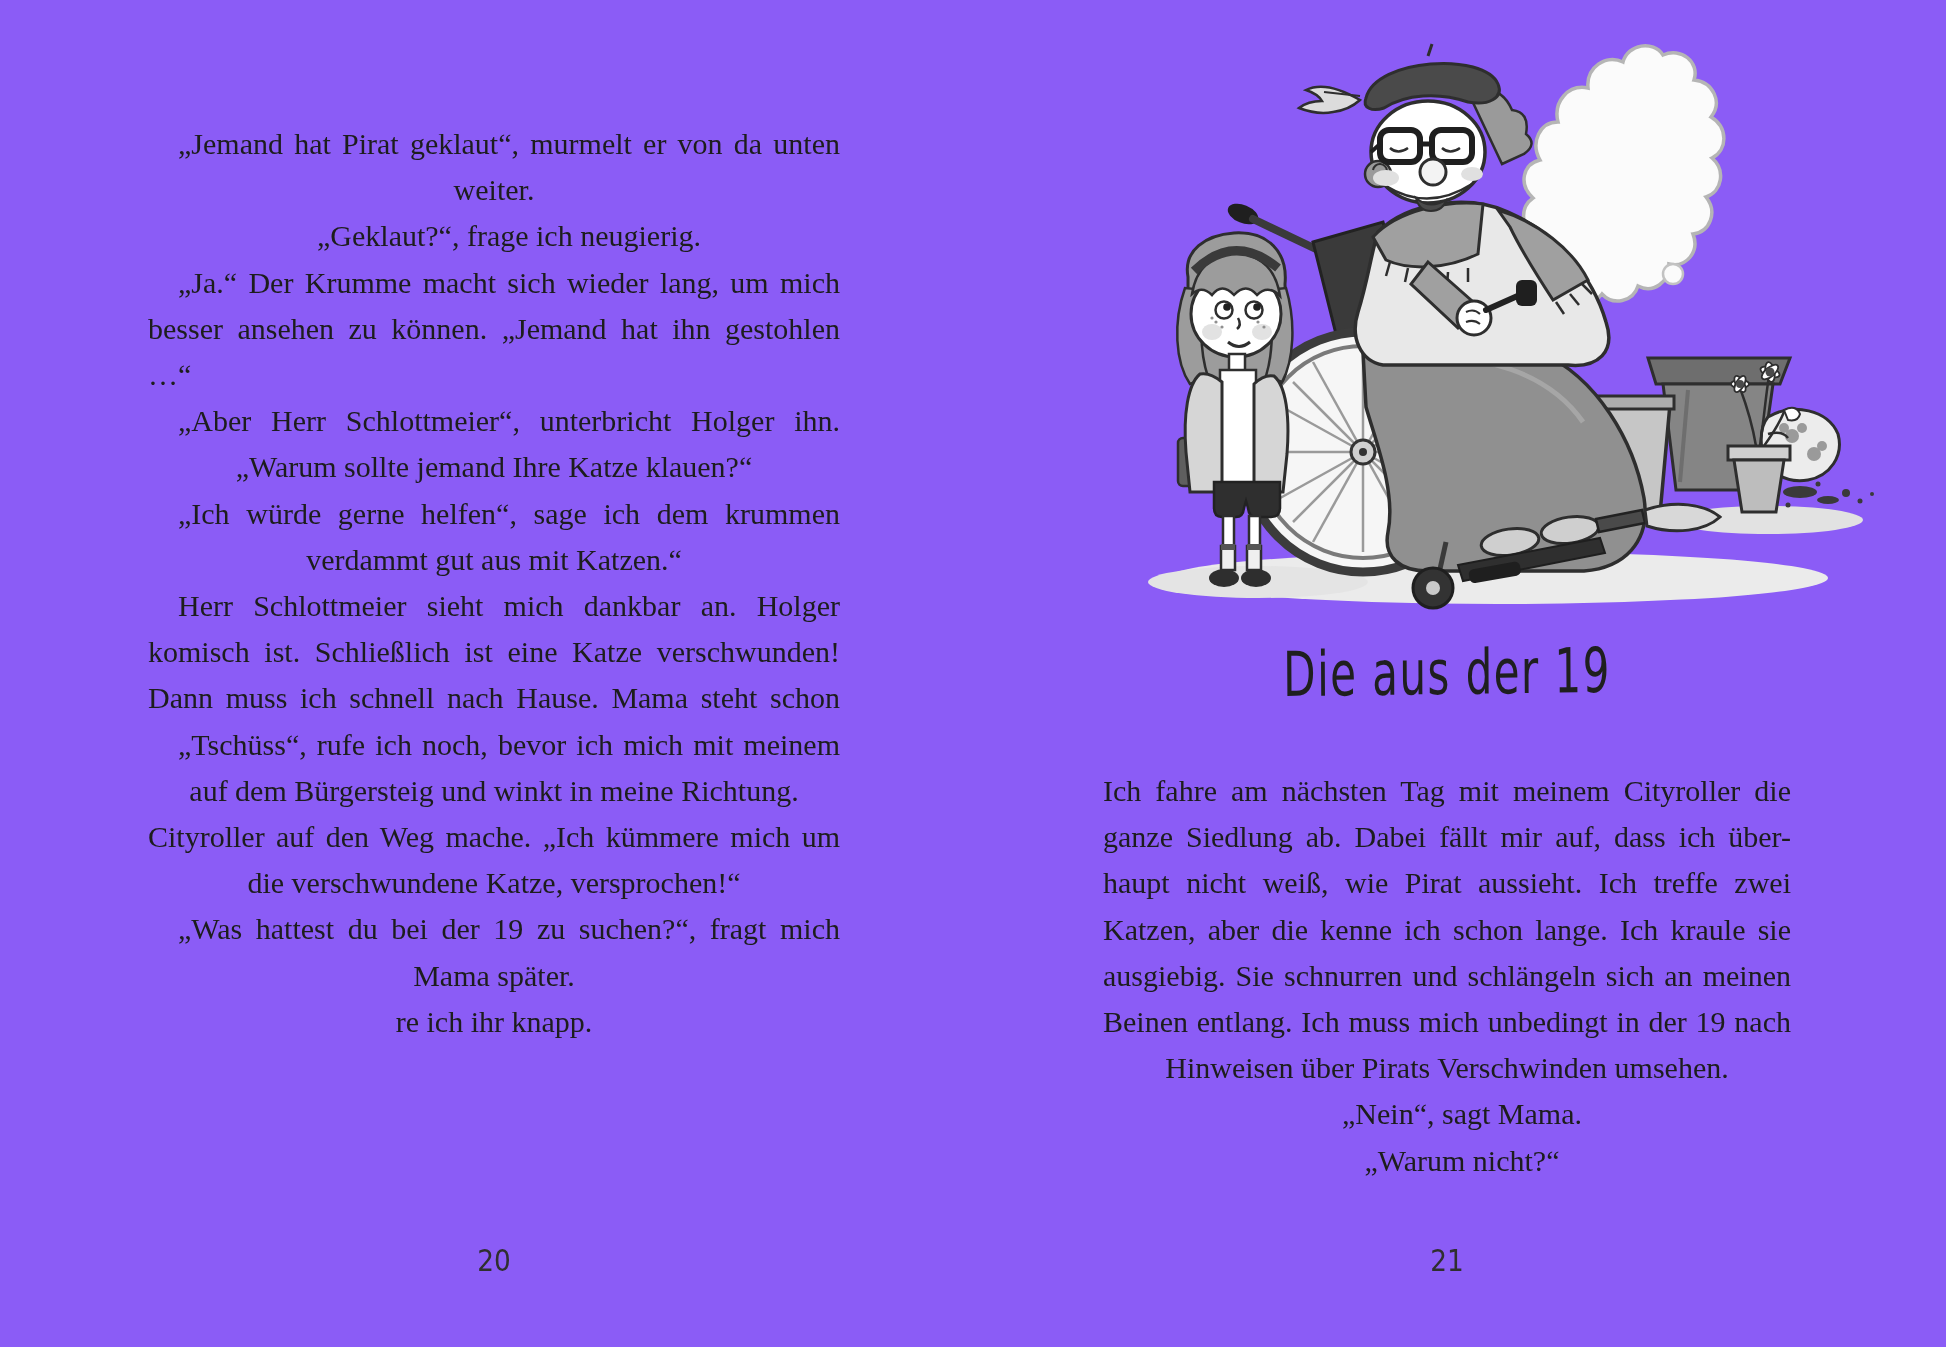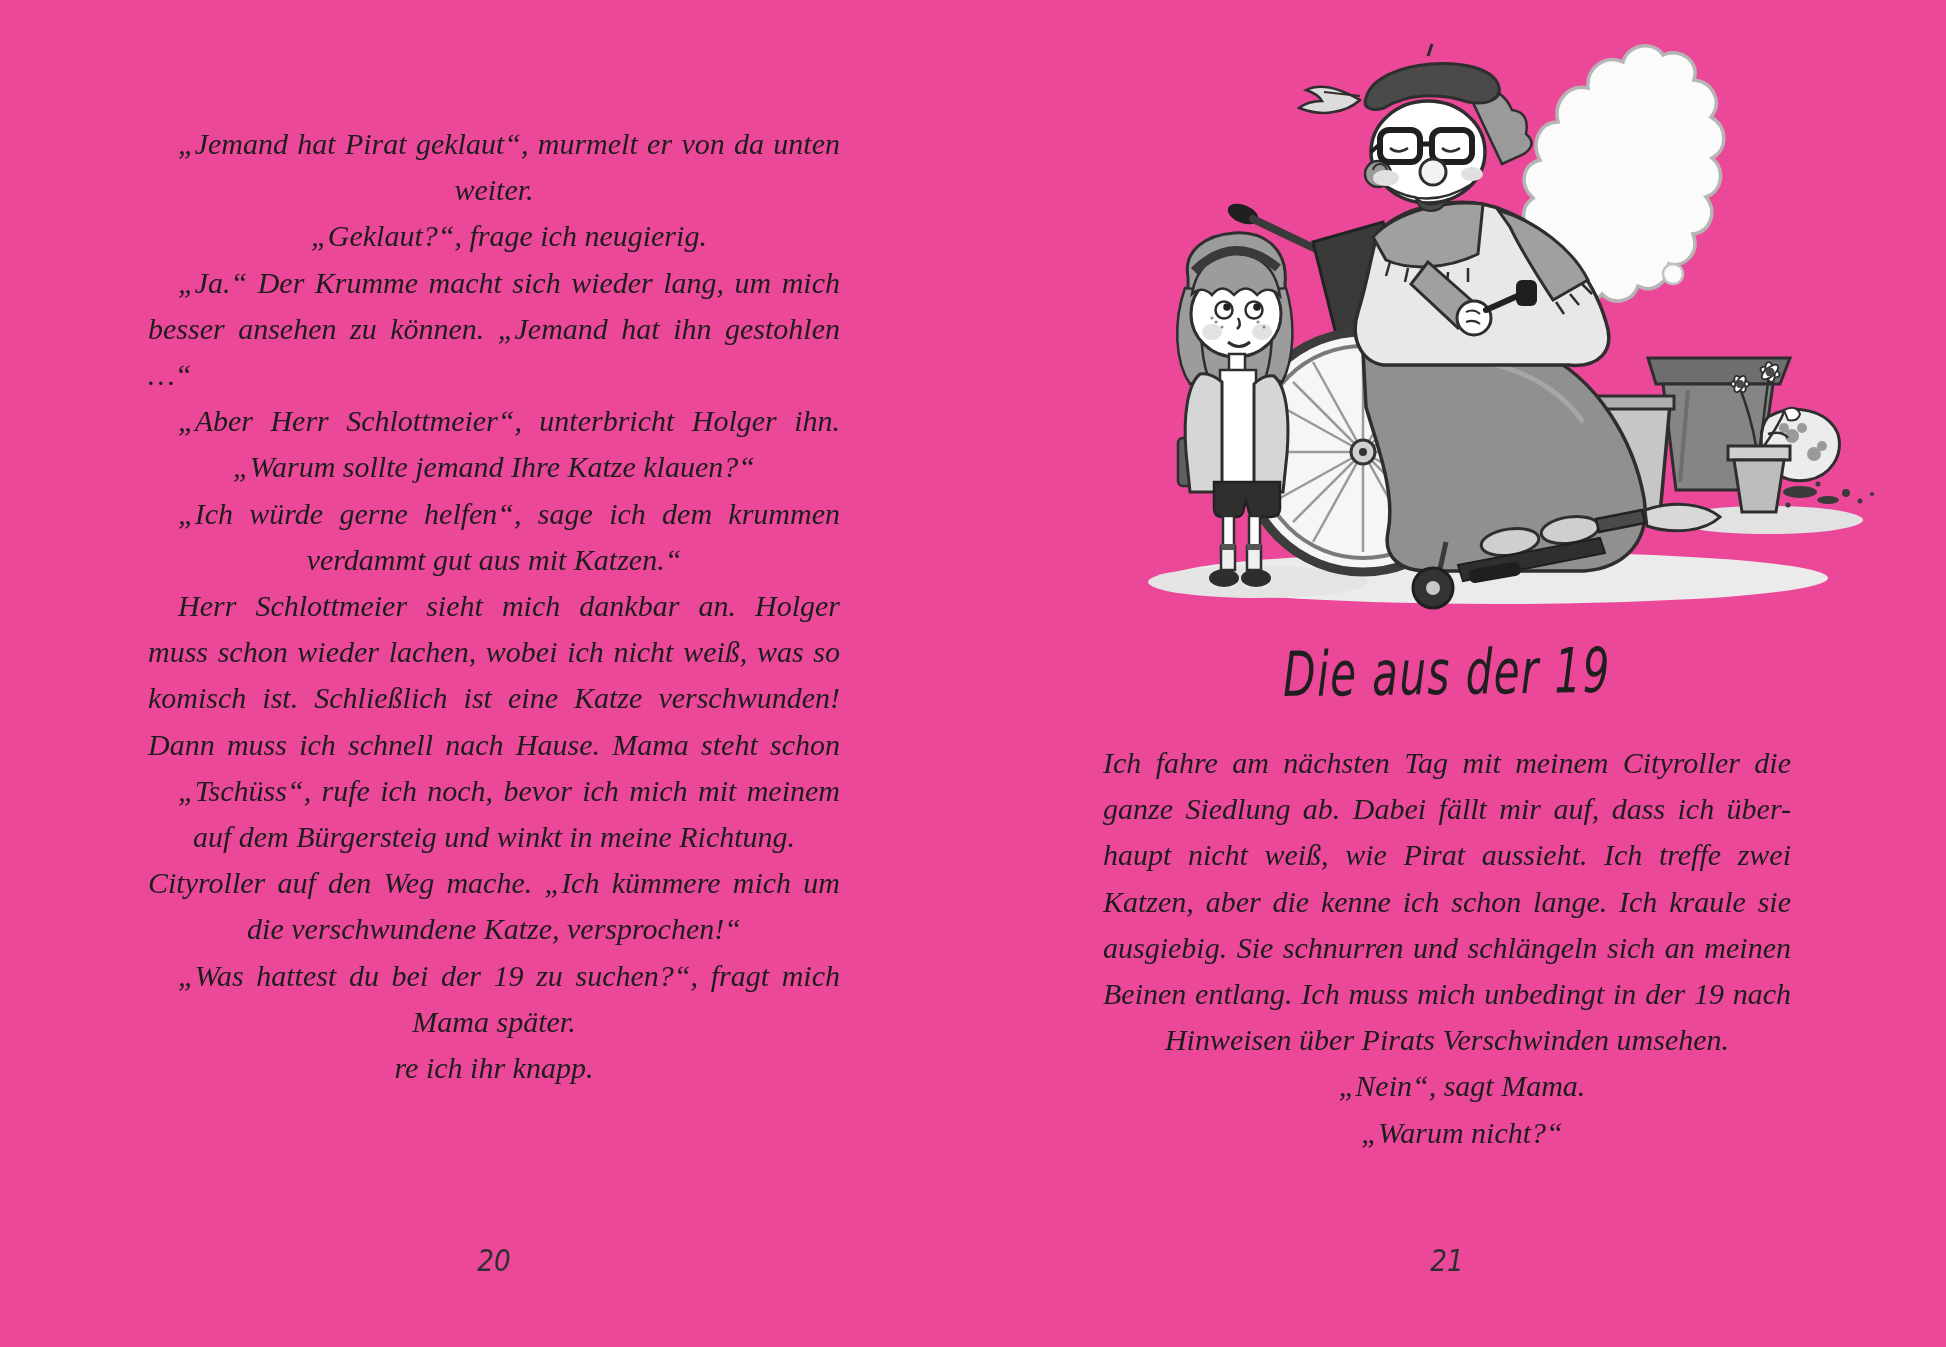--- a/index.html
+++ b/index.html
@@ -1,20 +1,20 @@
 <!DOCTYPE html>
 <html><head>
 <meta charset="utf-8">
 <style>
   html,body{margin:0;padding:0;background:#ffffff;}
-  .spread{position:relative;width:1946px;height:1347px;background:#ec4899;overflow:hidden;
-          font-family:"Liberation Serif", serif;font-style:italic;}
+  .spread{position:relative;width:1946px;height:1347px;background:#8b5cf6;overflow:hidden;
+          font-family:"Liberation Serif", serif;}
   .text-block{position:absolute;}
   #left-text{left:148px;top:121px;width:692px;}
-  #right-text{left:1103px;top:740px;width:688px;}
+  #right-text{left:1103px;top:768px;width:688px;}
   .line{font-size:30px;line-height:46.2px;color:#1d1d1d;text-align:center;}
   .line.just{text-align:justify;text-align-last:justify;}
   .line.ind{text-indent:30px;}
   .chapter-title{position:absolute;left:1103px;top:636px;width:688px;text-align:center;
           font-family:"DejaVu Sans", sans-serif;font-size:62px;color:#1f1f1f;
           transform:scaleX(0.68) rotate(-0.5deg);transform-origin:50% 50%;letter-spacing:2px;}
   .page-number{position:absolute;top:1242px;font-family:"DejaVu Sans", sans-serif;
           font-size:31px;color:#2f2f2f;text-align:center;transform:scaleX(0.85);}
   #pn-left{left:148px;width:692px;}
   #pn-right{left:1103px;width:688px;}
@@ -29,21 +29,20 @@
       <div class="line ind just">„Jemand hat Pirat geklaut“, murmelt er von da unten</div>
       <div class="line">weiter.</div>
       <div class="line ind">„Geklaut?“, frage ich neugierig.</div>
       <div class="line ind just">„Ja.“ Der Krumme macht sich wieder lang, um mich</div>
       <div class="line just">besser ansehen zu können. „Jemand hat ihn gestohlen …“</div>
       <div class="line ind just">„Aber Herr Schlottmeier“, unterbricht Holger ihn.</div>
       <div class="line">„Warum sollte jemand Ihre Katze klauen?“</div>
       <div class="line ind just">„Ich würde gerne helfen“, sage ich dem krummen</div>
       <div class="line">verdammt gut aus mit Katzen.“</div>
       <div class="line ind just">Herr Schlottmeier sieht mich dankbar an. Holger</div>
-      <div class="line just">muss schon wieder lachen, wobei ich nicht weiß, was so</div>
       <div class="line just">komisch ist. Schließlich ist eine Katze verschwunden!</div>
       <div class="line just">Dann muss ich schnell nach Hause. Mama steht schon</div>
       <div class="line ind just">„Tschüss“, rufe ich noch, bevor ich mich mit meinem</div>
       <div class="line">auf dem Bürgersteig und winkt in meine Richtung.</div>
       <div class="line just">Cityroller auf den Weg mache. „Ich kümmere mich um</div>
       <div class="line">die verschwundene Katze, versprochen!“</div>
       <div class="line ind just">„Was hattest du bei der 19 zu suchen?“, fragt mich</div>
       <div class="line">Mama später.</div>
       <div class="line">re ich ihr knapp.</div>
     </div>

